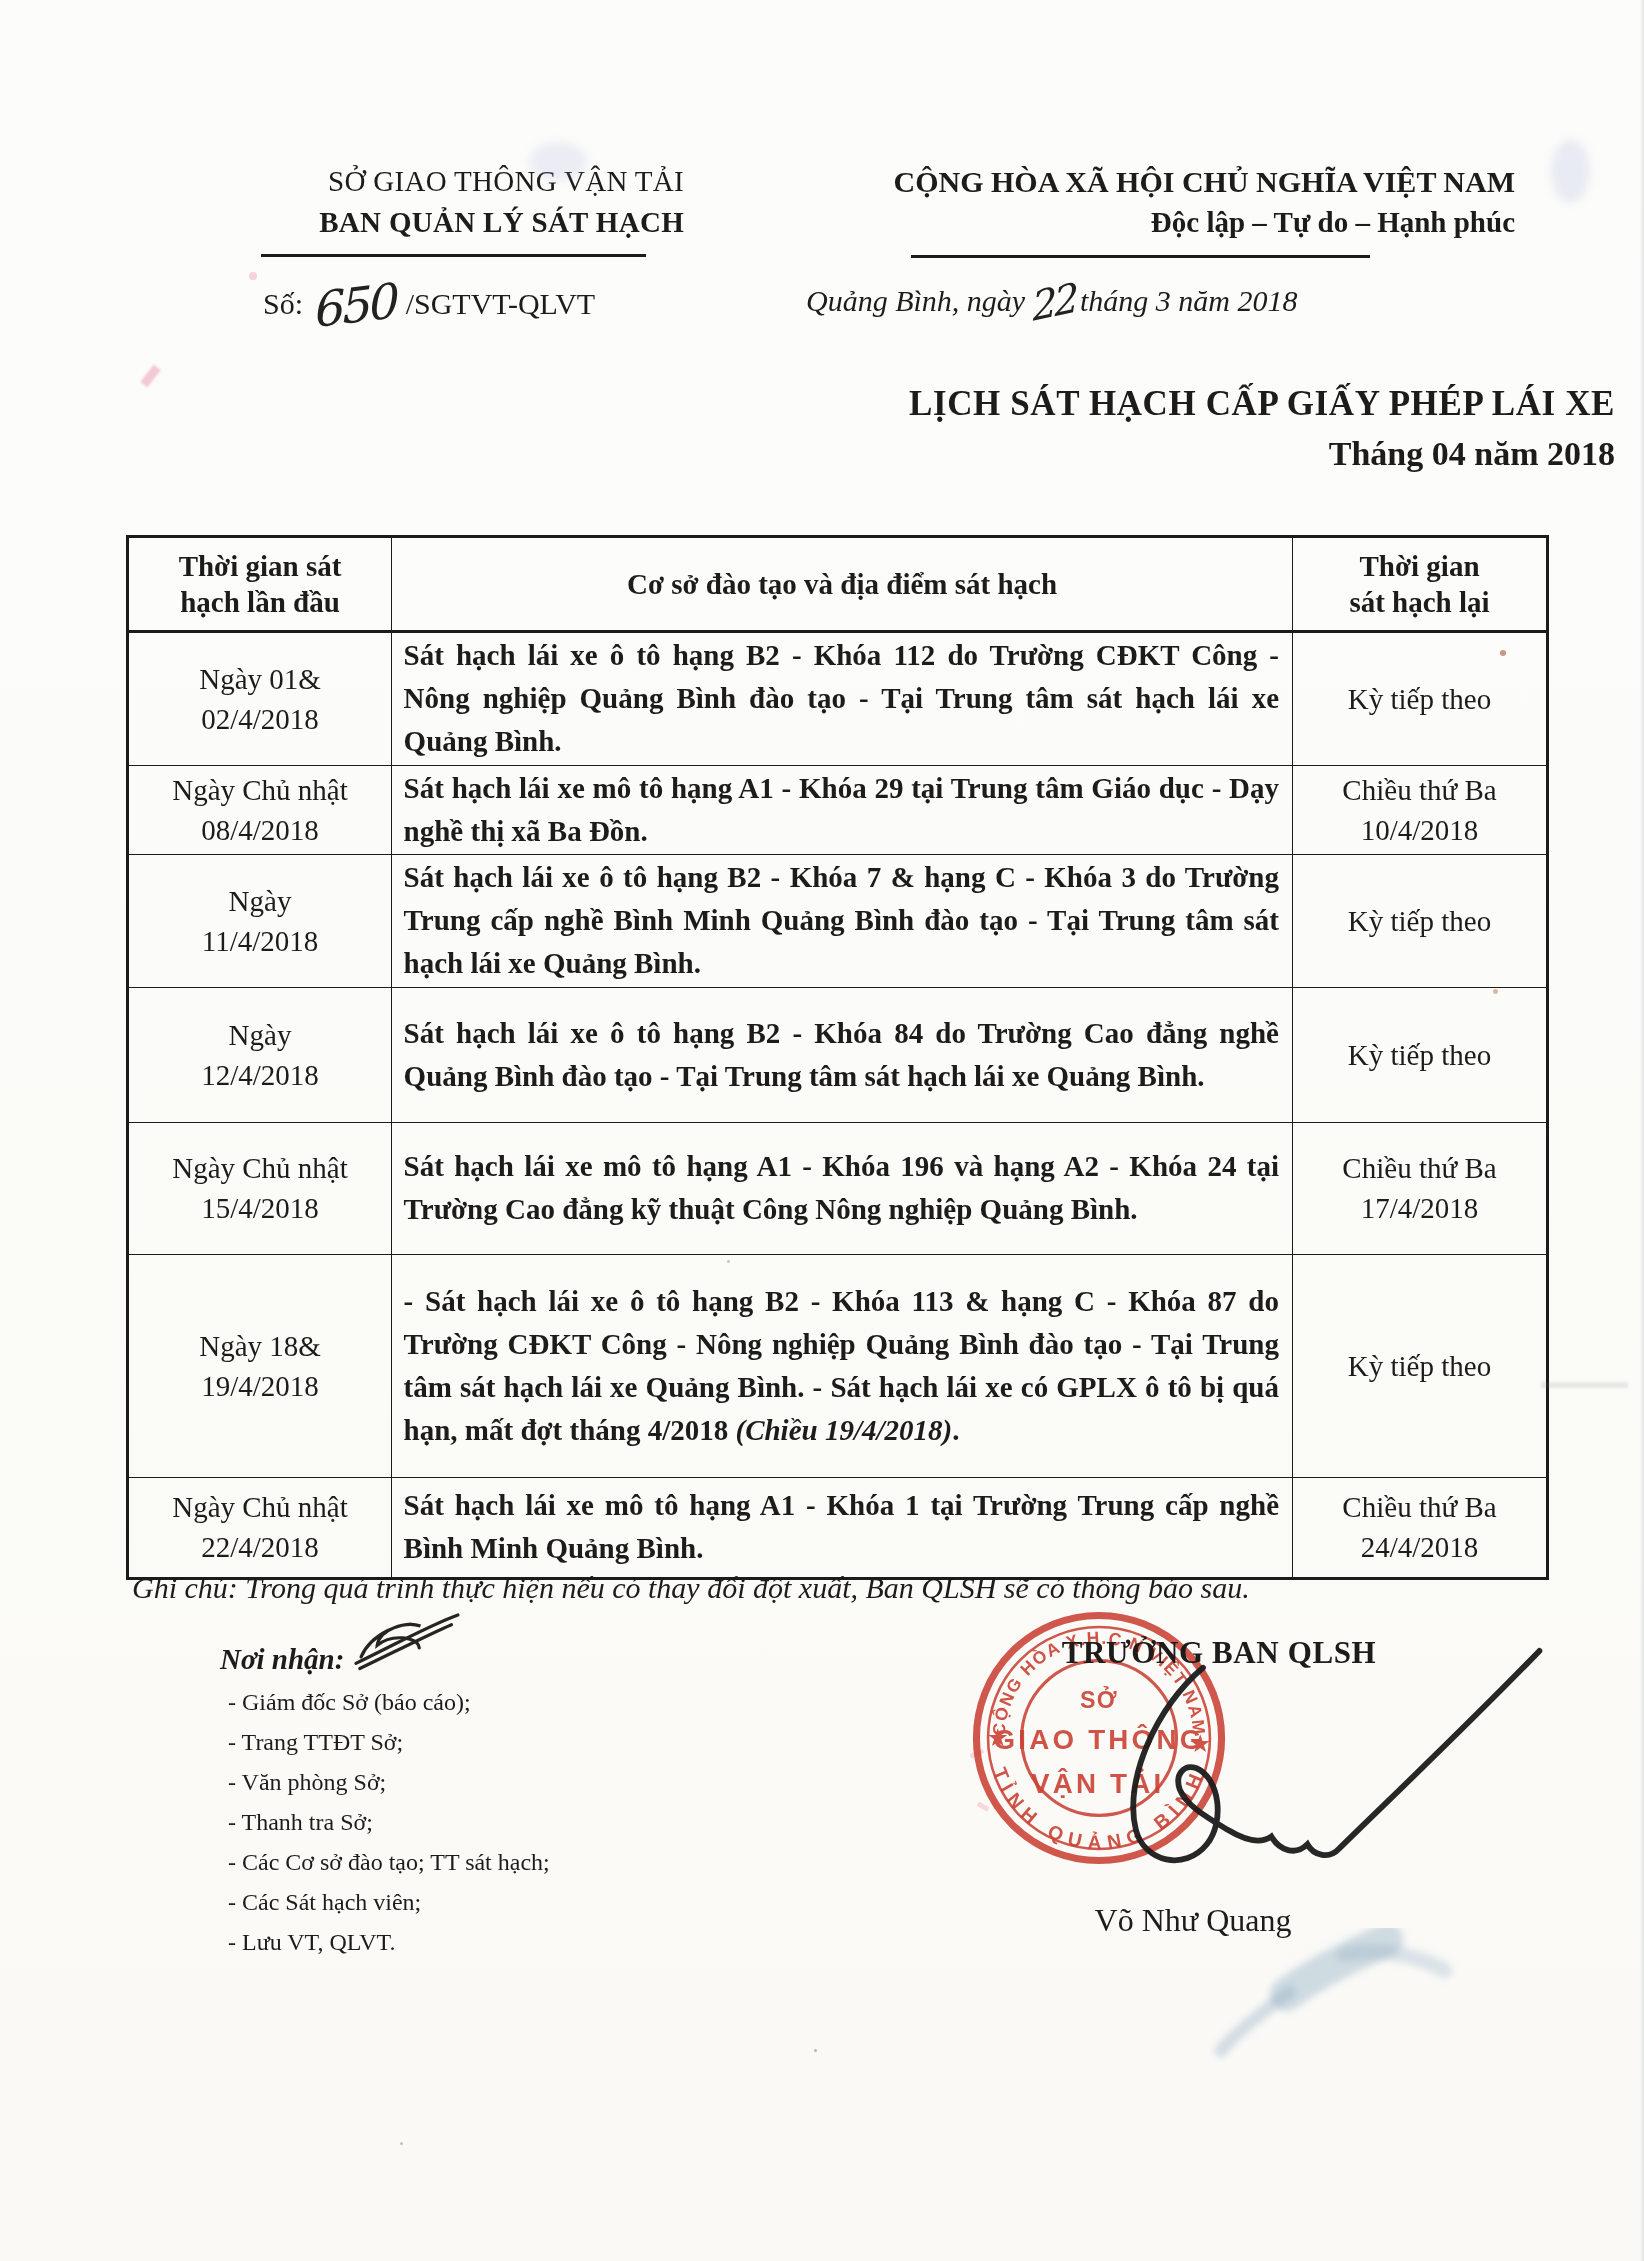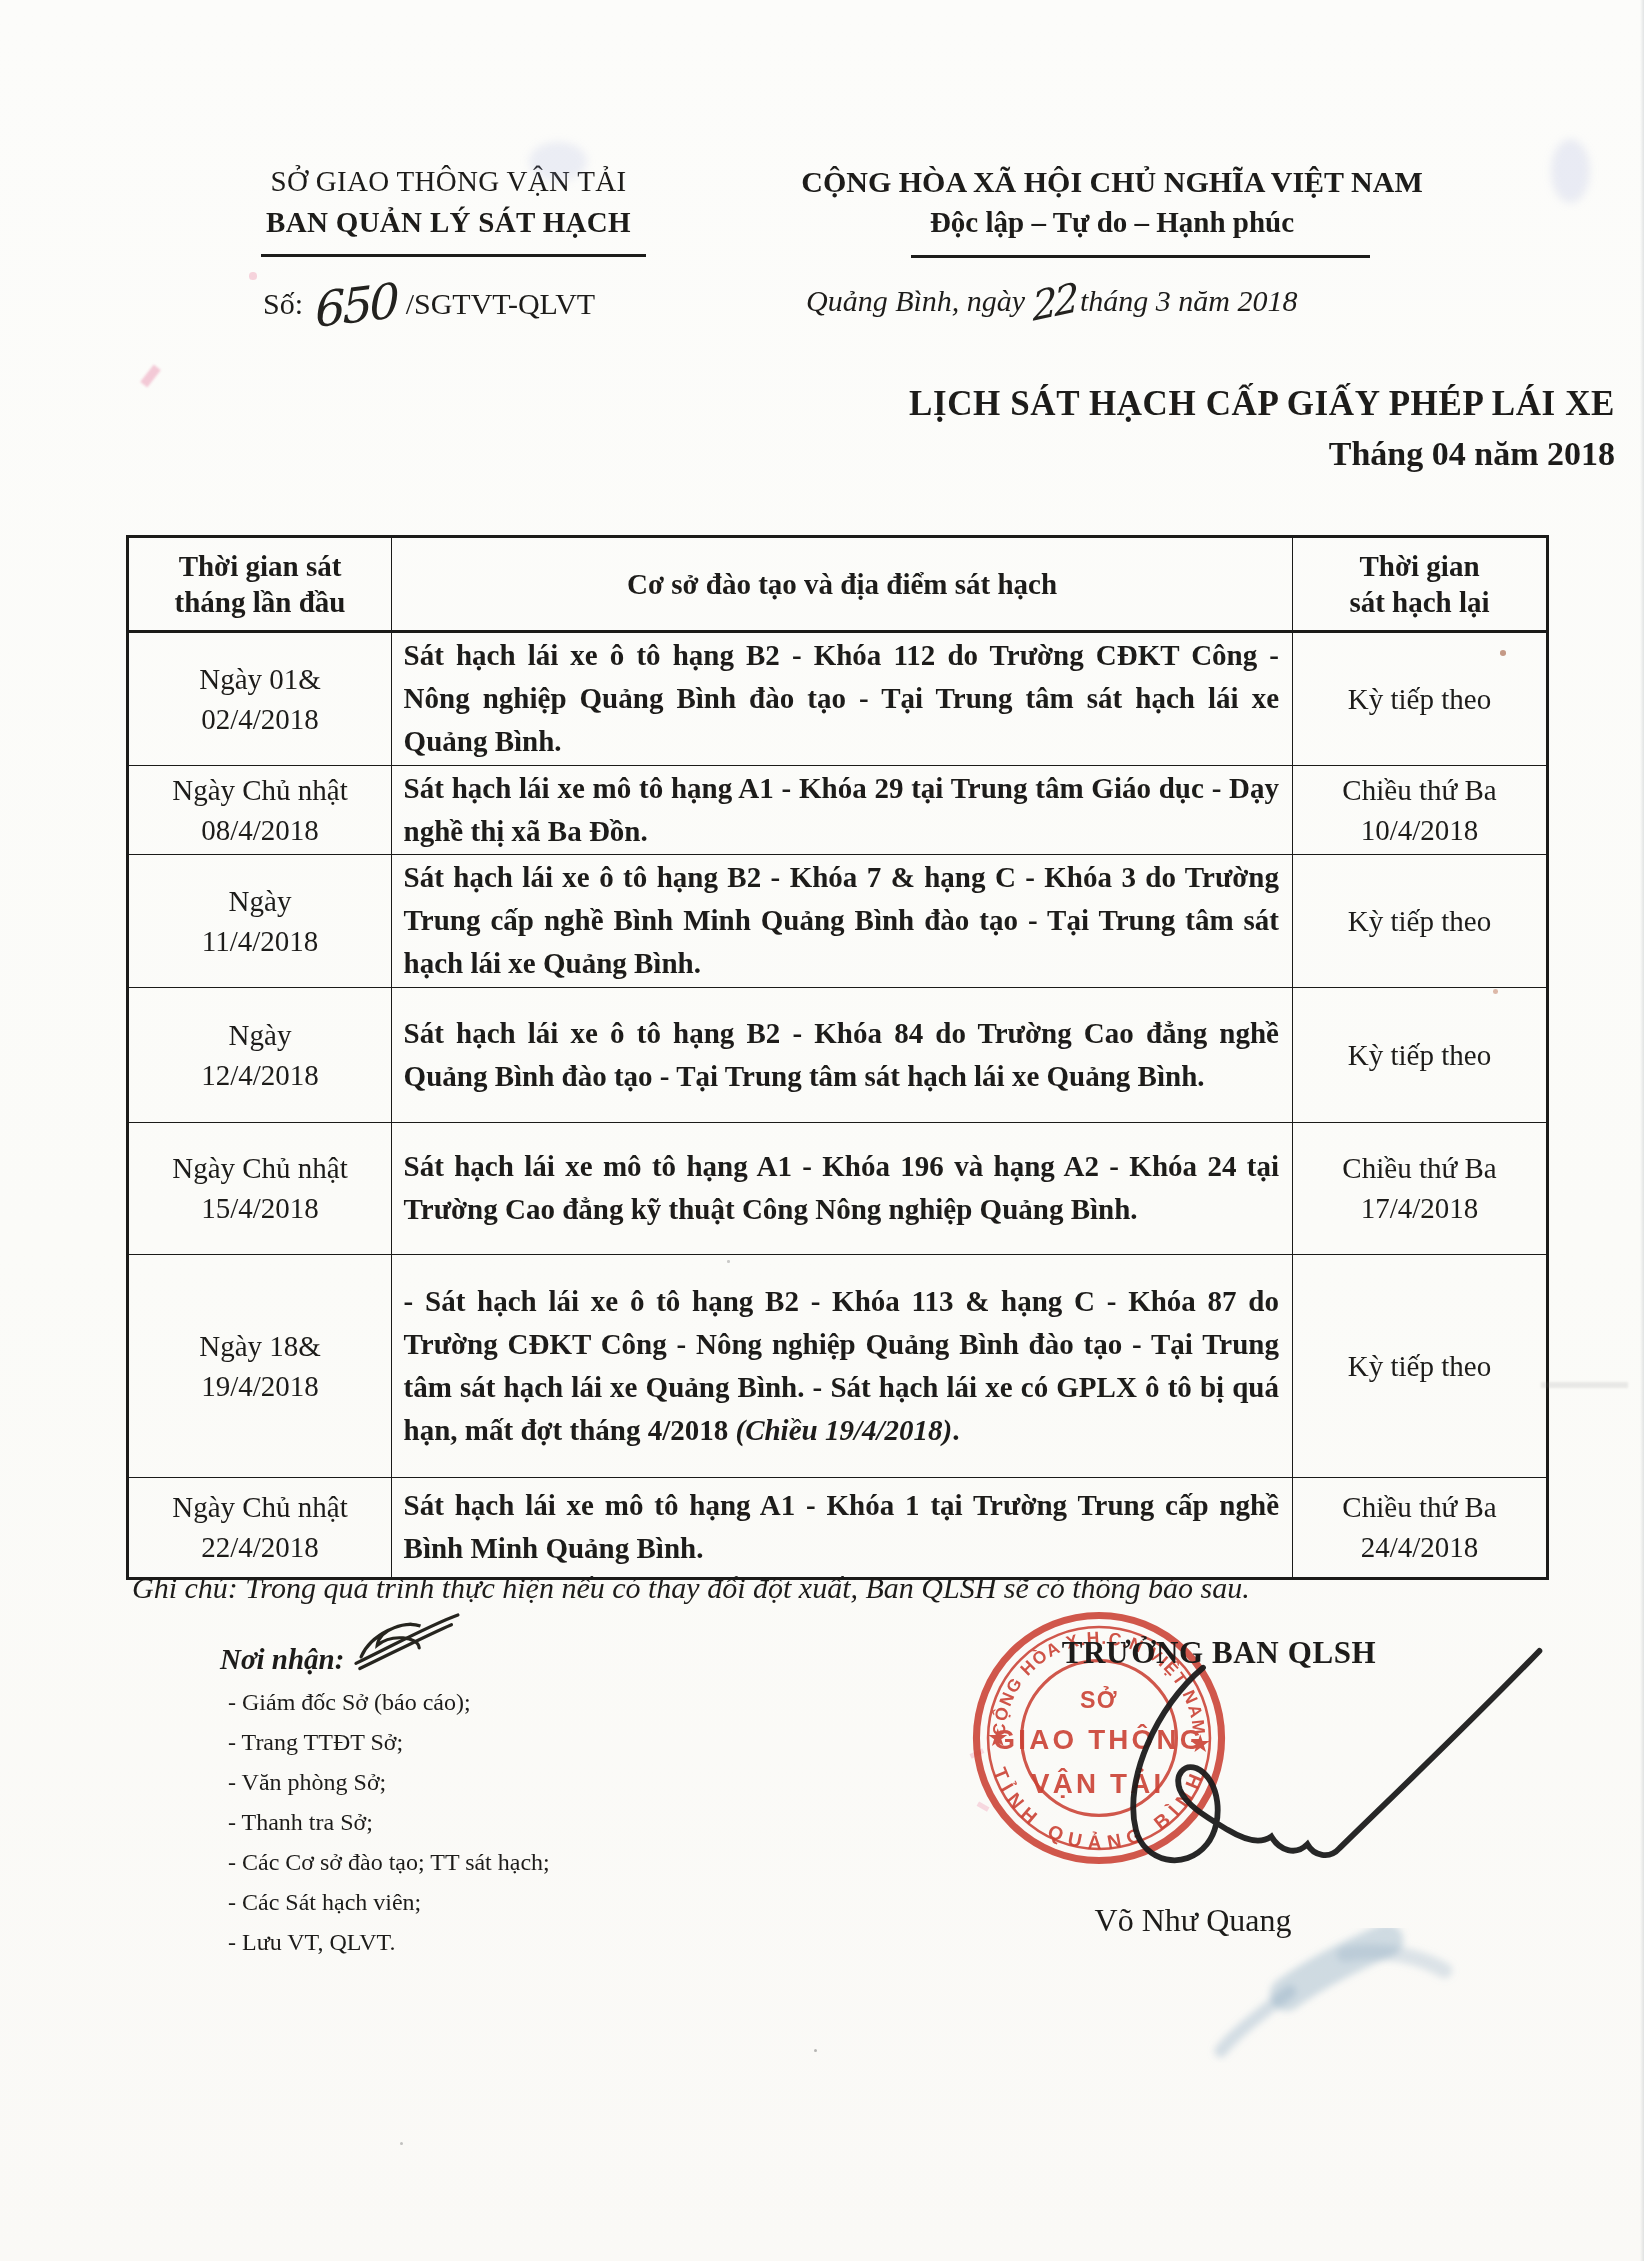--- a/index.html
+++ b/index.html
@@ -4,21 +4,21 @@
 <style>
   html,body{margin:0;padding:0;background:#888;}
   .page{
     position:relative; width:1644px; height:2261px;
     background:linear-gradient(180deg,#fcfcfa 0%,#fbfbf8 55%,#faf9f6 100%);
     overflow:hidden;
     font-family:"Liberation Serif","DejaVu Serif",serif;
     color:#1d1c1a;
   }
   .abs{position:absolute;}
-  .ctr{text-align:center;}
+  .ctr{text-align:right;}
   .b{font-weight:bold;}
   .i{font-style:italic;}
 
   
   .org-block{left:213px; top:161px; width:471px; font-size:29px; line-height:41px; letter-spacing:0.3px;}
   .motto-block{left:709px; top:161px; width:806px; line-height:41px;}
   .motto-l1{font-size:30px; font-weight:bold;}
   .motto-l2{font-size:29px; font-weight:bold;}
   .rule{background:#1c1c1a; height:3.2px;}
   .rule-org{left:261px; top:254px; width:385px;}
@@ -115,21 +115,21 @@
 
   <table class="sched">
     <colgroup>
         <col style="width:264px">
         <col style="width:901px">
         <col style="width:255px">
       </colgroup>
     <tbody>
         <tr class="hdr">
       <th>Thời gian sát
-tháng lần đầu</th>
+hạch lần đầu</th>
       <th>Cơ sở đào tạo và địa điểm sát hạch</th>
       <th>Thời gian
 sát hạch lại</th>
     </tr>
     <tr style="height:132px">
       <td class="c1">Ngày 01&amp;
 02/4/2018</td>
       <td class="c2">Sát hạch lái xe ô tô hạng B2 - Khóa 112 do Trường CĐKT Công - Nông nghiệp Quảng Bình đào tạo - Tại Trung tâm sát hạch lái xe Quảng Bình.</td>
       <td class="c3">Kỳ tiếp theo</td>
     </tr>

